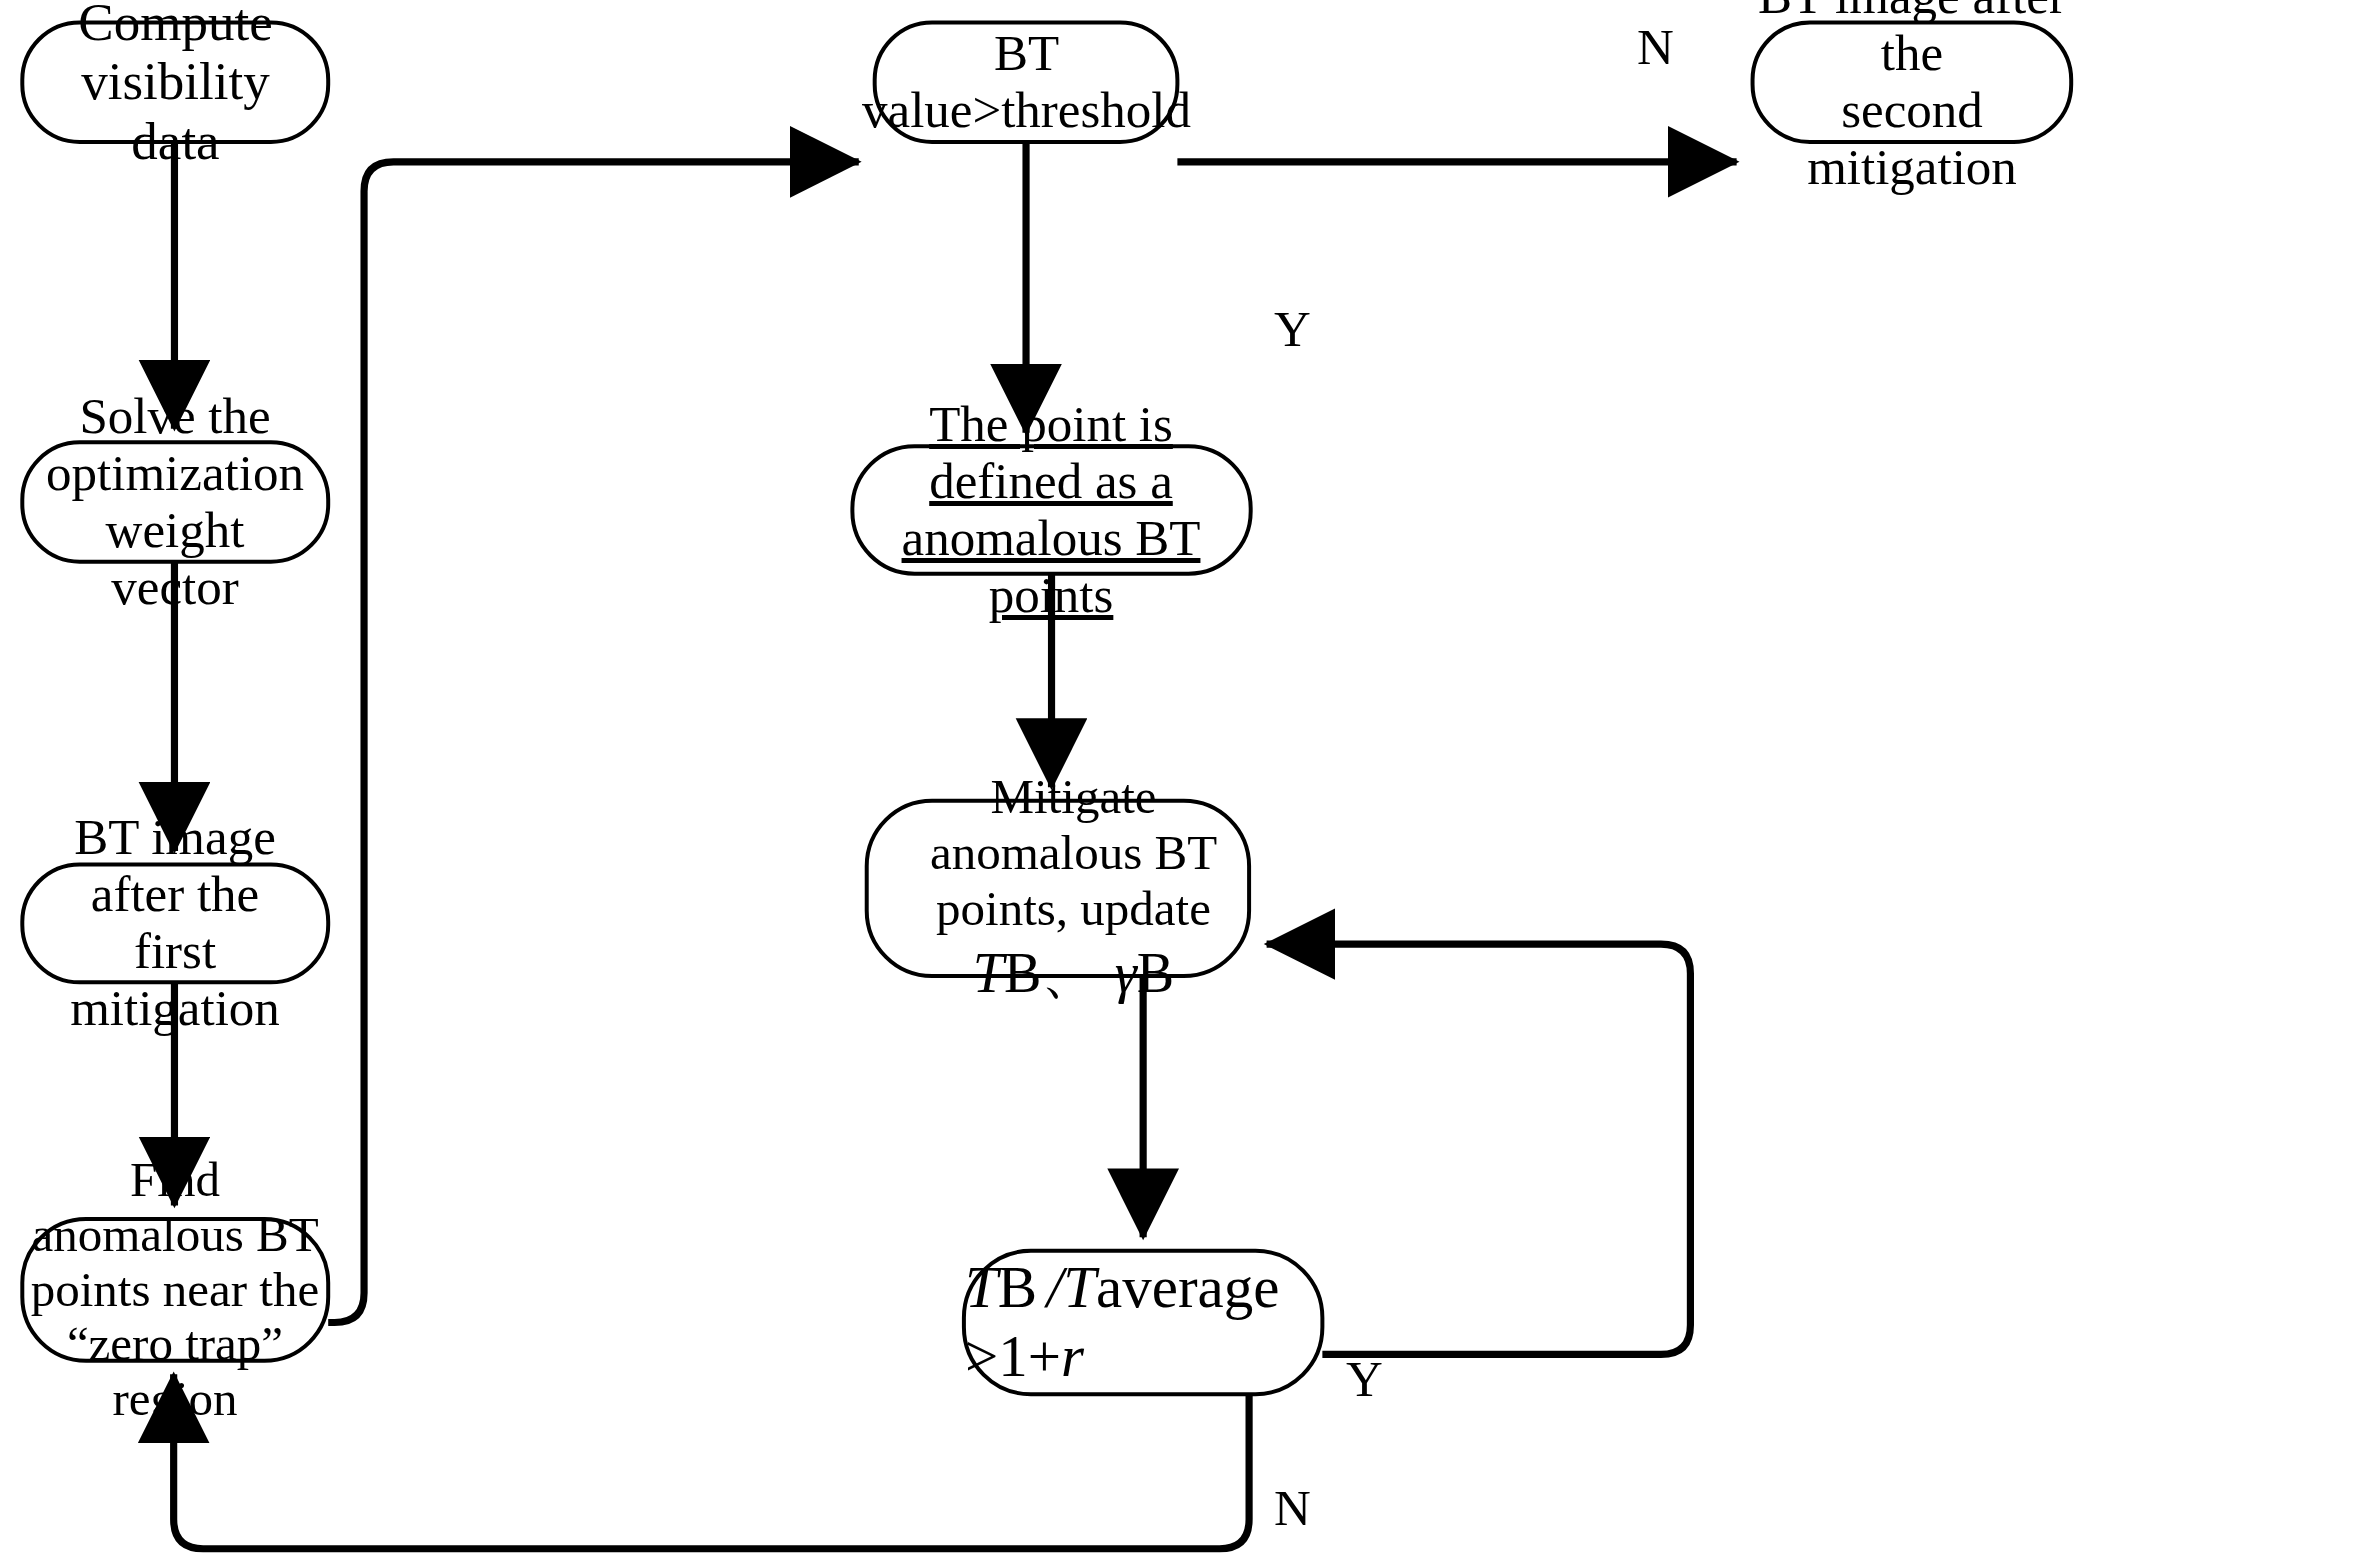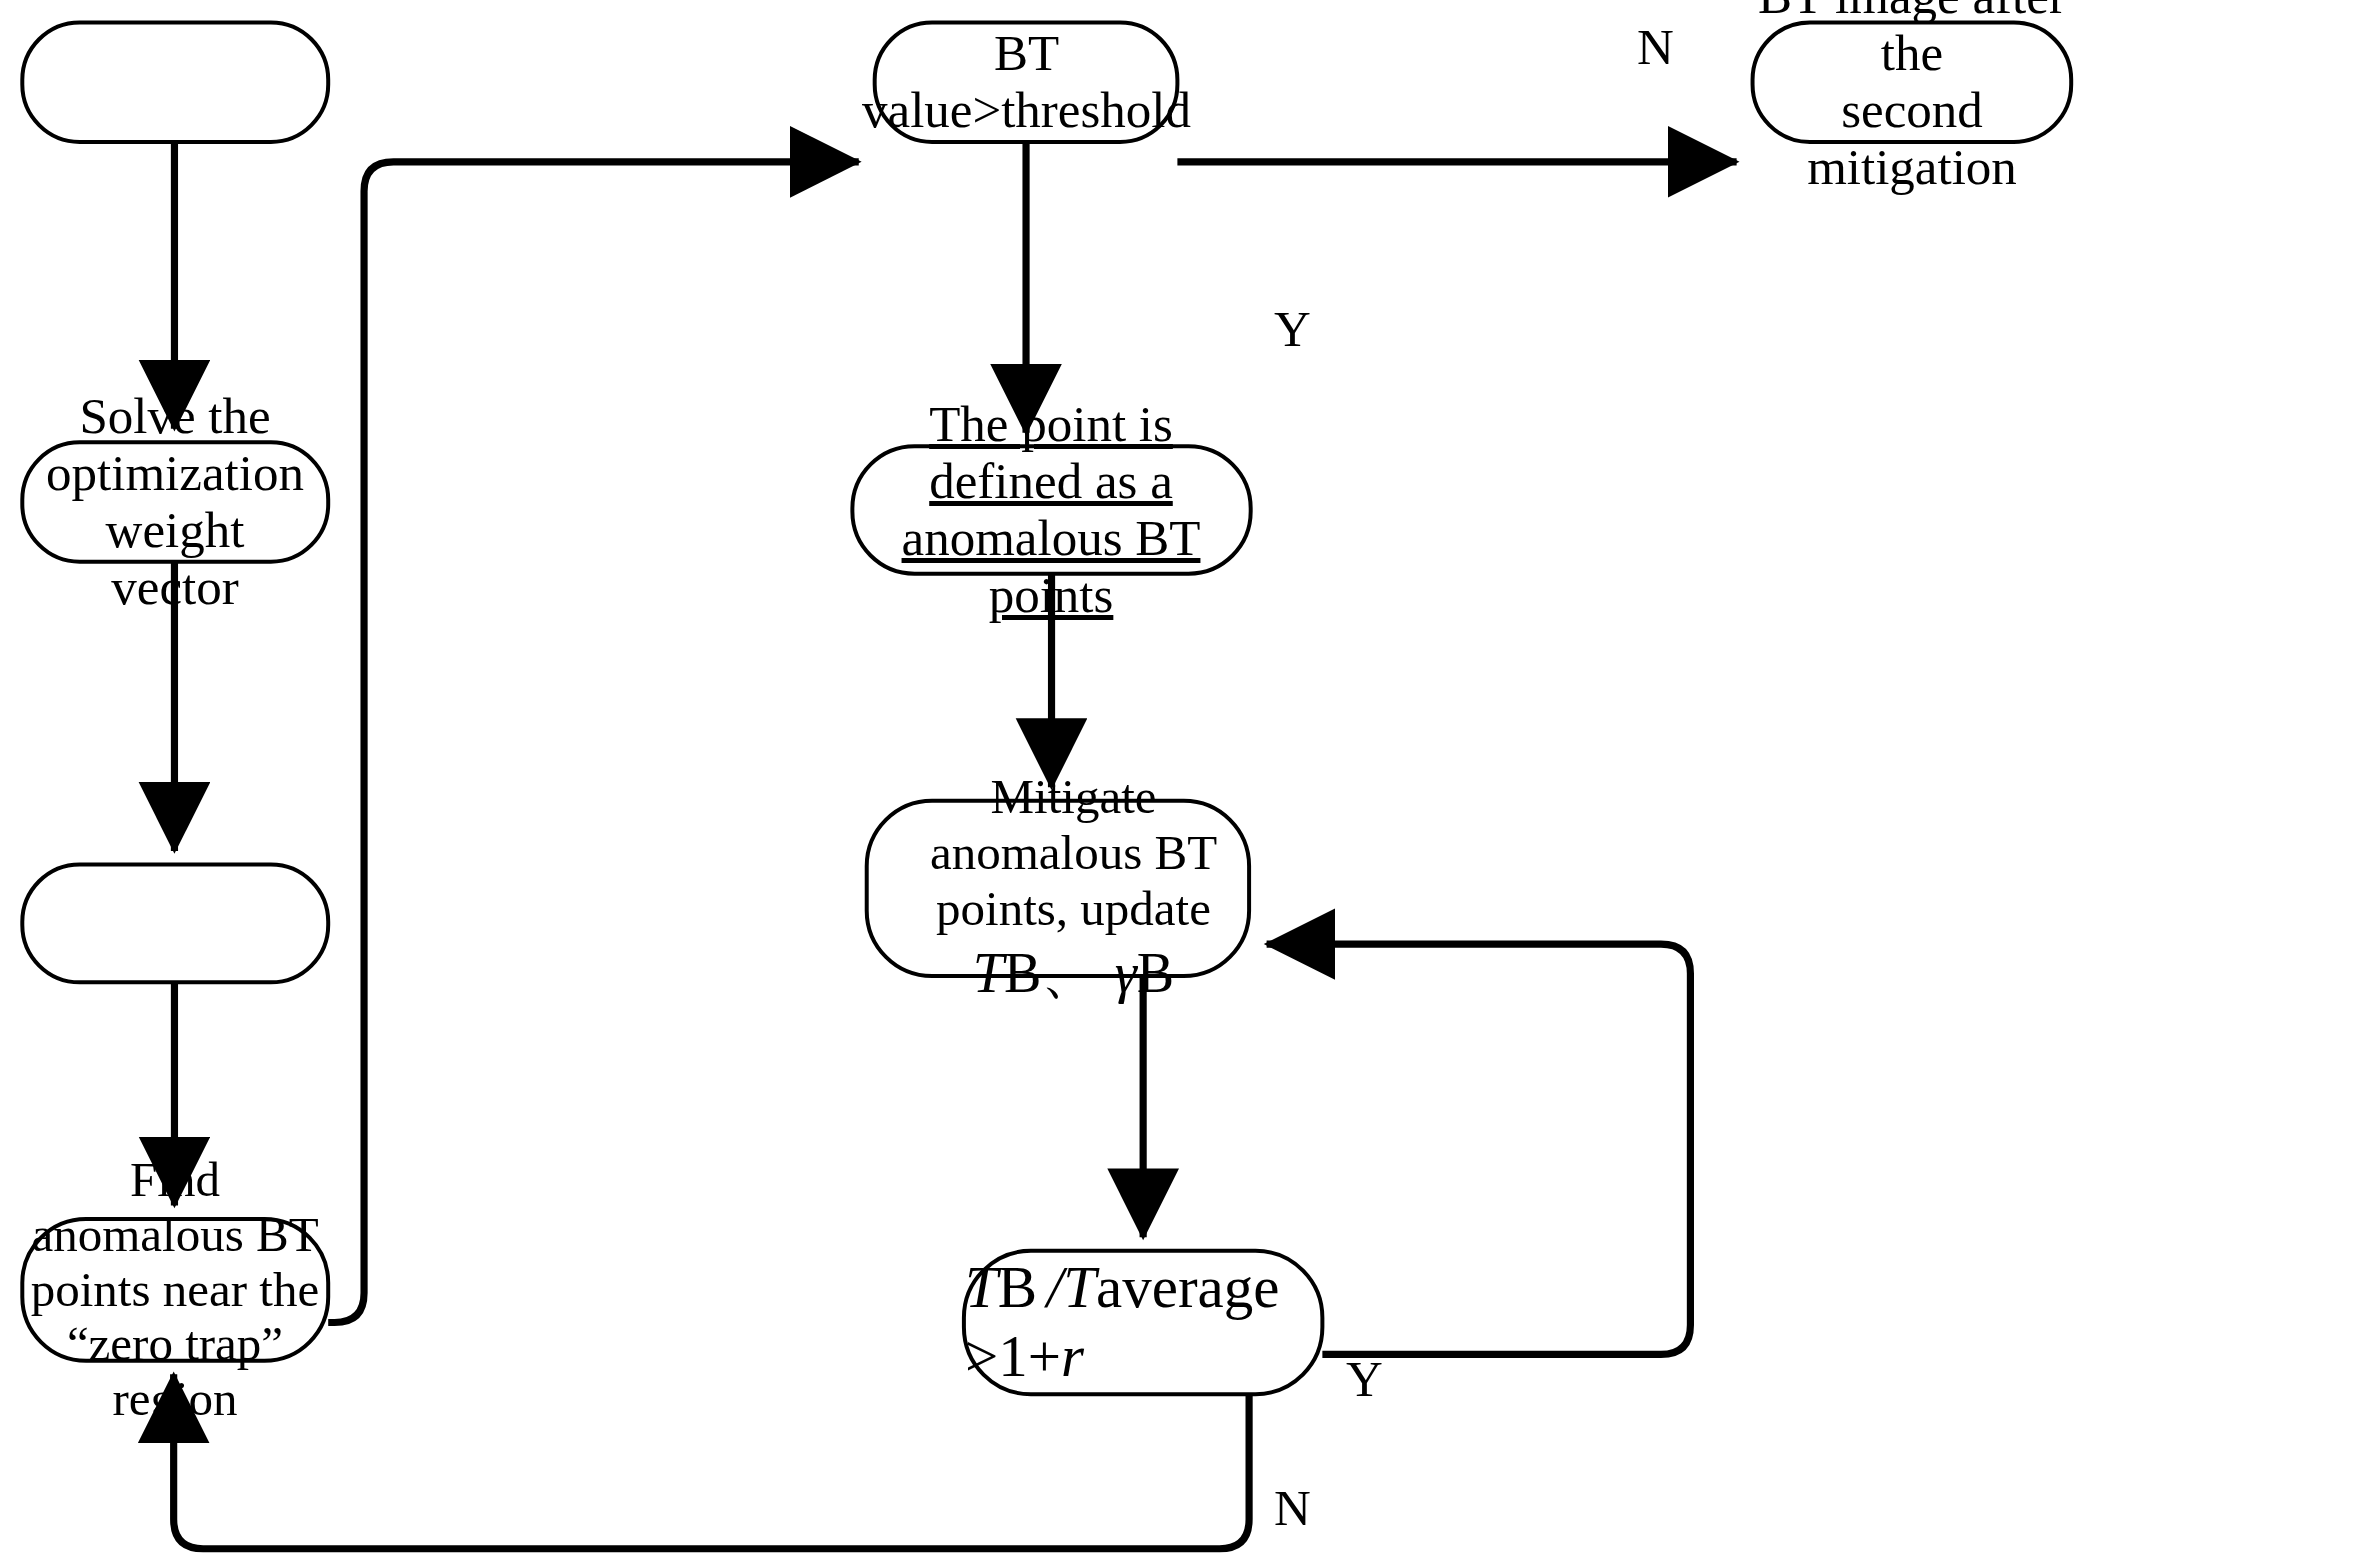--- a/index.html
+++ b/index.html
@@ -62,25 +62,29 @@
       <line x1="1320" y1="720" x2="1320" y2="988" marker-end="url(#ah)"></line>
 
       <line x1="1435" y1="1225" x2="1435" y2="1553" marker-end="url(#ah)"></line>
 
       <path d="M1660,1700 L2085,1700 Q2122,1700 2122,1663 L2122,1222 Q2122,1185 2085,1185 L1590,1185" marker-end="url(#ah)"></path>
 
       <path d="M1568,1750 L1568,1907 Q1568,1944 1531,1944 L255,1944 Q218,1944 218,1907 L218,1725" marker-end="url(#ah)"></path>
     </g>
   </svg>
 
+  <div class="node-label" style="left:32px;top:24px;width:287px;height:116px;font-size:53px;">Compute visibility
+data</div>
 
   <div class="node-label" style="left:27px;top:443px;width:296px;height:118px;font-size:51px;">Solve the
 optimization weight
 vector</div>
 
+  <div class="node-label" style="left:27px;top:865px;width:296px;height:116px;font-size:51px;">BT image after the
+first mitigation</div>
 
   <div class="node-label" style="left:22px;top:1219px;width:306px;height:142px;font-size:49px;">Find anomalous BT
 points near the
 “zero trap” region</div>
 
   <div class="node-label" style="left:877px;top:24px;width:299px;height:116px;font-size:51px;">BT value&gt;threshold</div>
 
   <div class="node-label" style="left:1756px;top:24px;width:312px;height:116px;font-size:51px;">BT image after the
 second mitigation</div>
 

